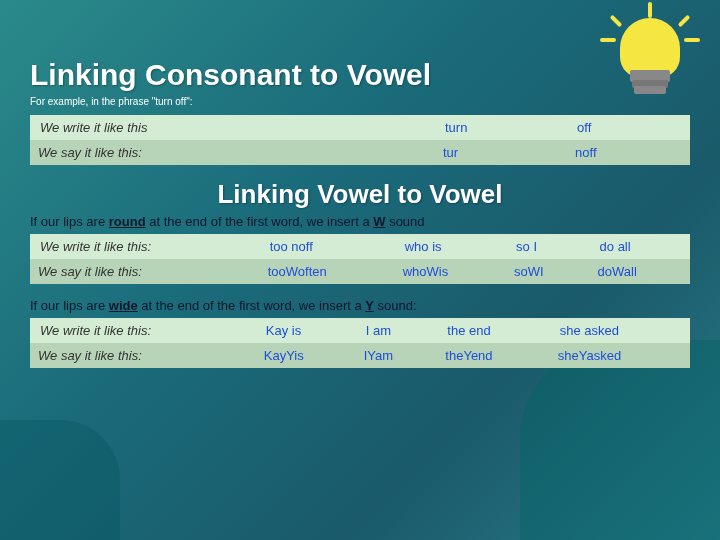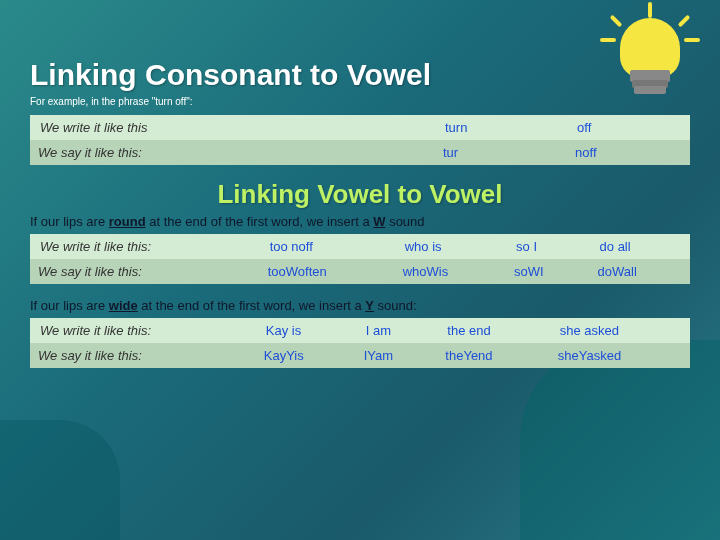--- a/index.html
+++ b/index.html
@@ -170,21 +170,21 @@
     }
 
     .row-write td:first-child,
     .row-say td:first-child {
       color: #333;
       font-style: italic;
       min-width: 130px;
     }
 
     h2 {
-      color: #bef264;
+      color: #ffffff;
       font-size: 26px;
       font-weight: bold;
       text-align: center;
       margin: 8px 0 4px 0;
       text-shadow: 1px 1px 2px rgba(0,0,0,0.3);
     }
 
     .section-label {
       color: #0f172a;
       font-size: 13px;

